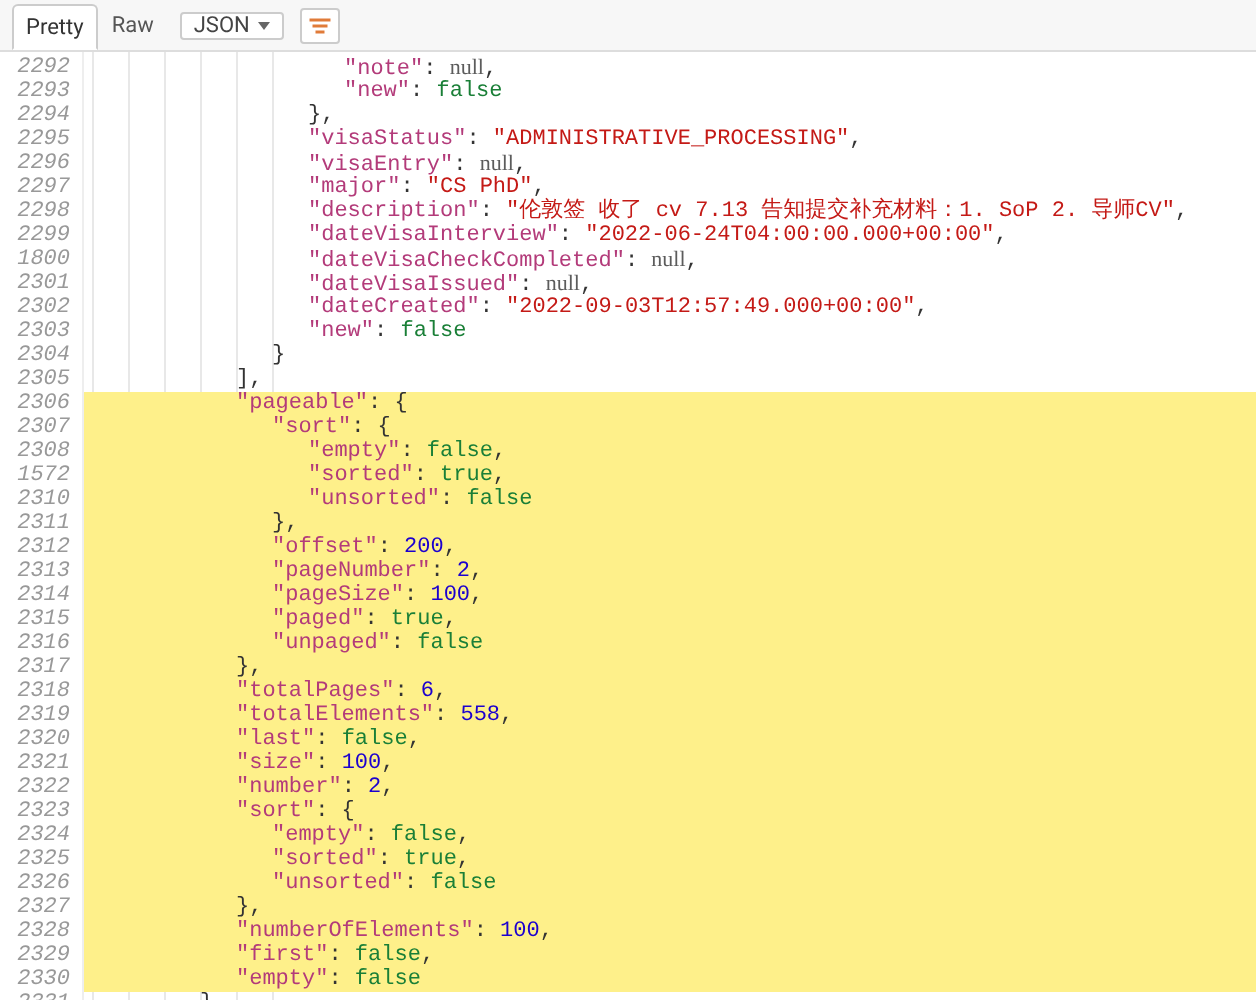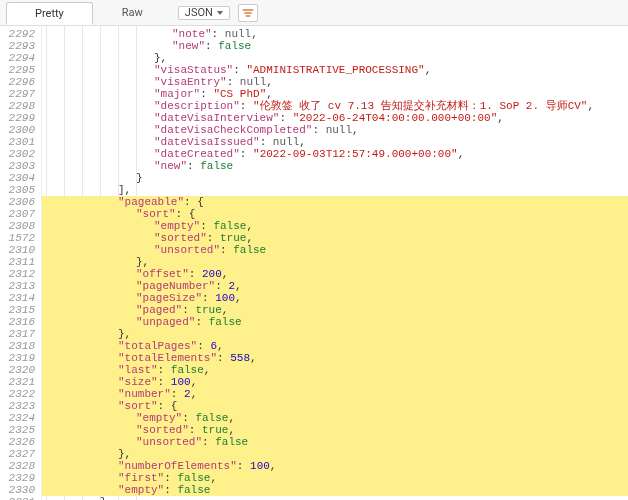--- a/index.html
+++ b/index.html
@@ -14,21 +14,21 @@
   .toolbar {
     display: flex;
     align-items: center;
     gap: 0;
     border-bottom: 1px solid #ddd;
     background: #f7f7f7;
     padding: 0 6px;
     height: 26px;
   }
   .tab {
-    padding: 4px 28px;
+    padding: 4px 6px;
     font-size: 11px;
     color: #555;
     cursor: pointer;
     border-radius: 3px 3px 0 0;
     border: 1px solid transparent;
   }
   .tab.active {
     background: #fff;
     border: 1px solid #ccc;
     border-bottom: 1px solid #fff;
@@ -109,21 +109,21 @@
   .g3 { left: 58px; }
   .g4 { left: 76px; }
   .g5 { left: 94px; }
 
   
   .key { color: #b33b7a; } 
   .str { color: #c41a16; } 
   .num { color: #1c00cf; } 
   .bool-t { color: #1a7f37; } 
   .bool-f { color: #1a7f37; } 
-  .null { color: #5c5c5c; }
+  .null { color: #5c5c5c; font-family: Liberation Serif, serif; }
   .punc { color: #333; }
 
   .pad { display:inline-block; }
 </style>
 </head>
 <body>
 
 <div class="toolbar">
   <div class="tab active">Pretty</div>
   <div class="tab">Raw</div>
@@ -143,21 +143,21 @@
 <div class="code-area">
   <div class="gutter" id="gutter">
       <div class="ln">2292</div>
       <div class="ln">2293</div>
       <div class="ln">2294</div>
       <div class="ln">2295</div>
       <div class="ln">2296</div>
       <div class="ln">2297</div>
       <div class="ln">2298</div>
       <div class="ln">2299</div>
-      <div class="ln">2300</div>
+      <div class="ln">1800</div>
       <div class="ln">2301</div>
       <div class="ln">2302</div>
       <div class="ln">2303</div>
       <div class="ln">2304</div>
       <div class="ln">2305</div>
       <div class="ln">2306</div>
       <div class="ln">2307</div>
       <div class="ln">2308</div>
       <div class="ln">1572</div>
       <div class="ln">2310</div>

